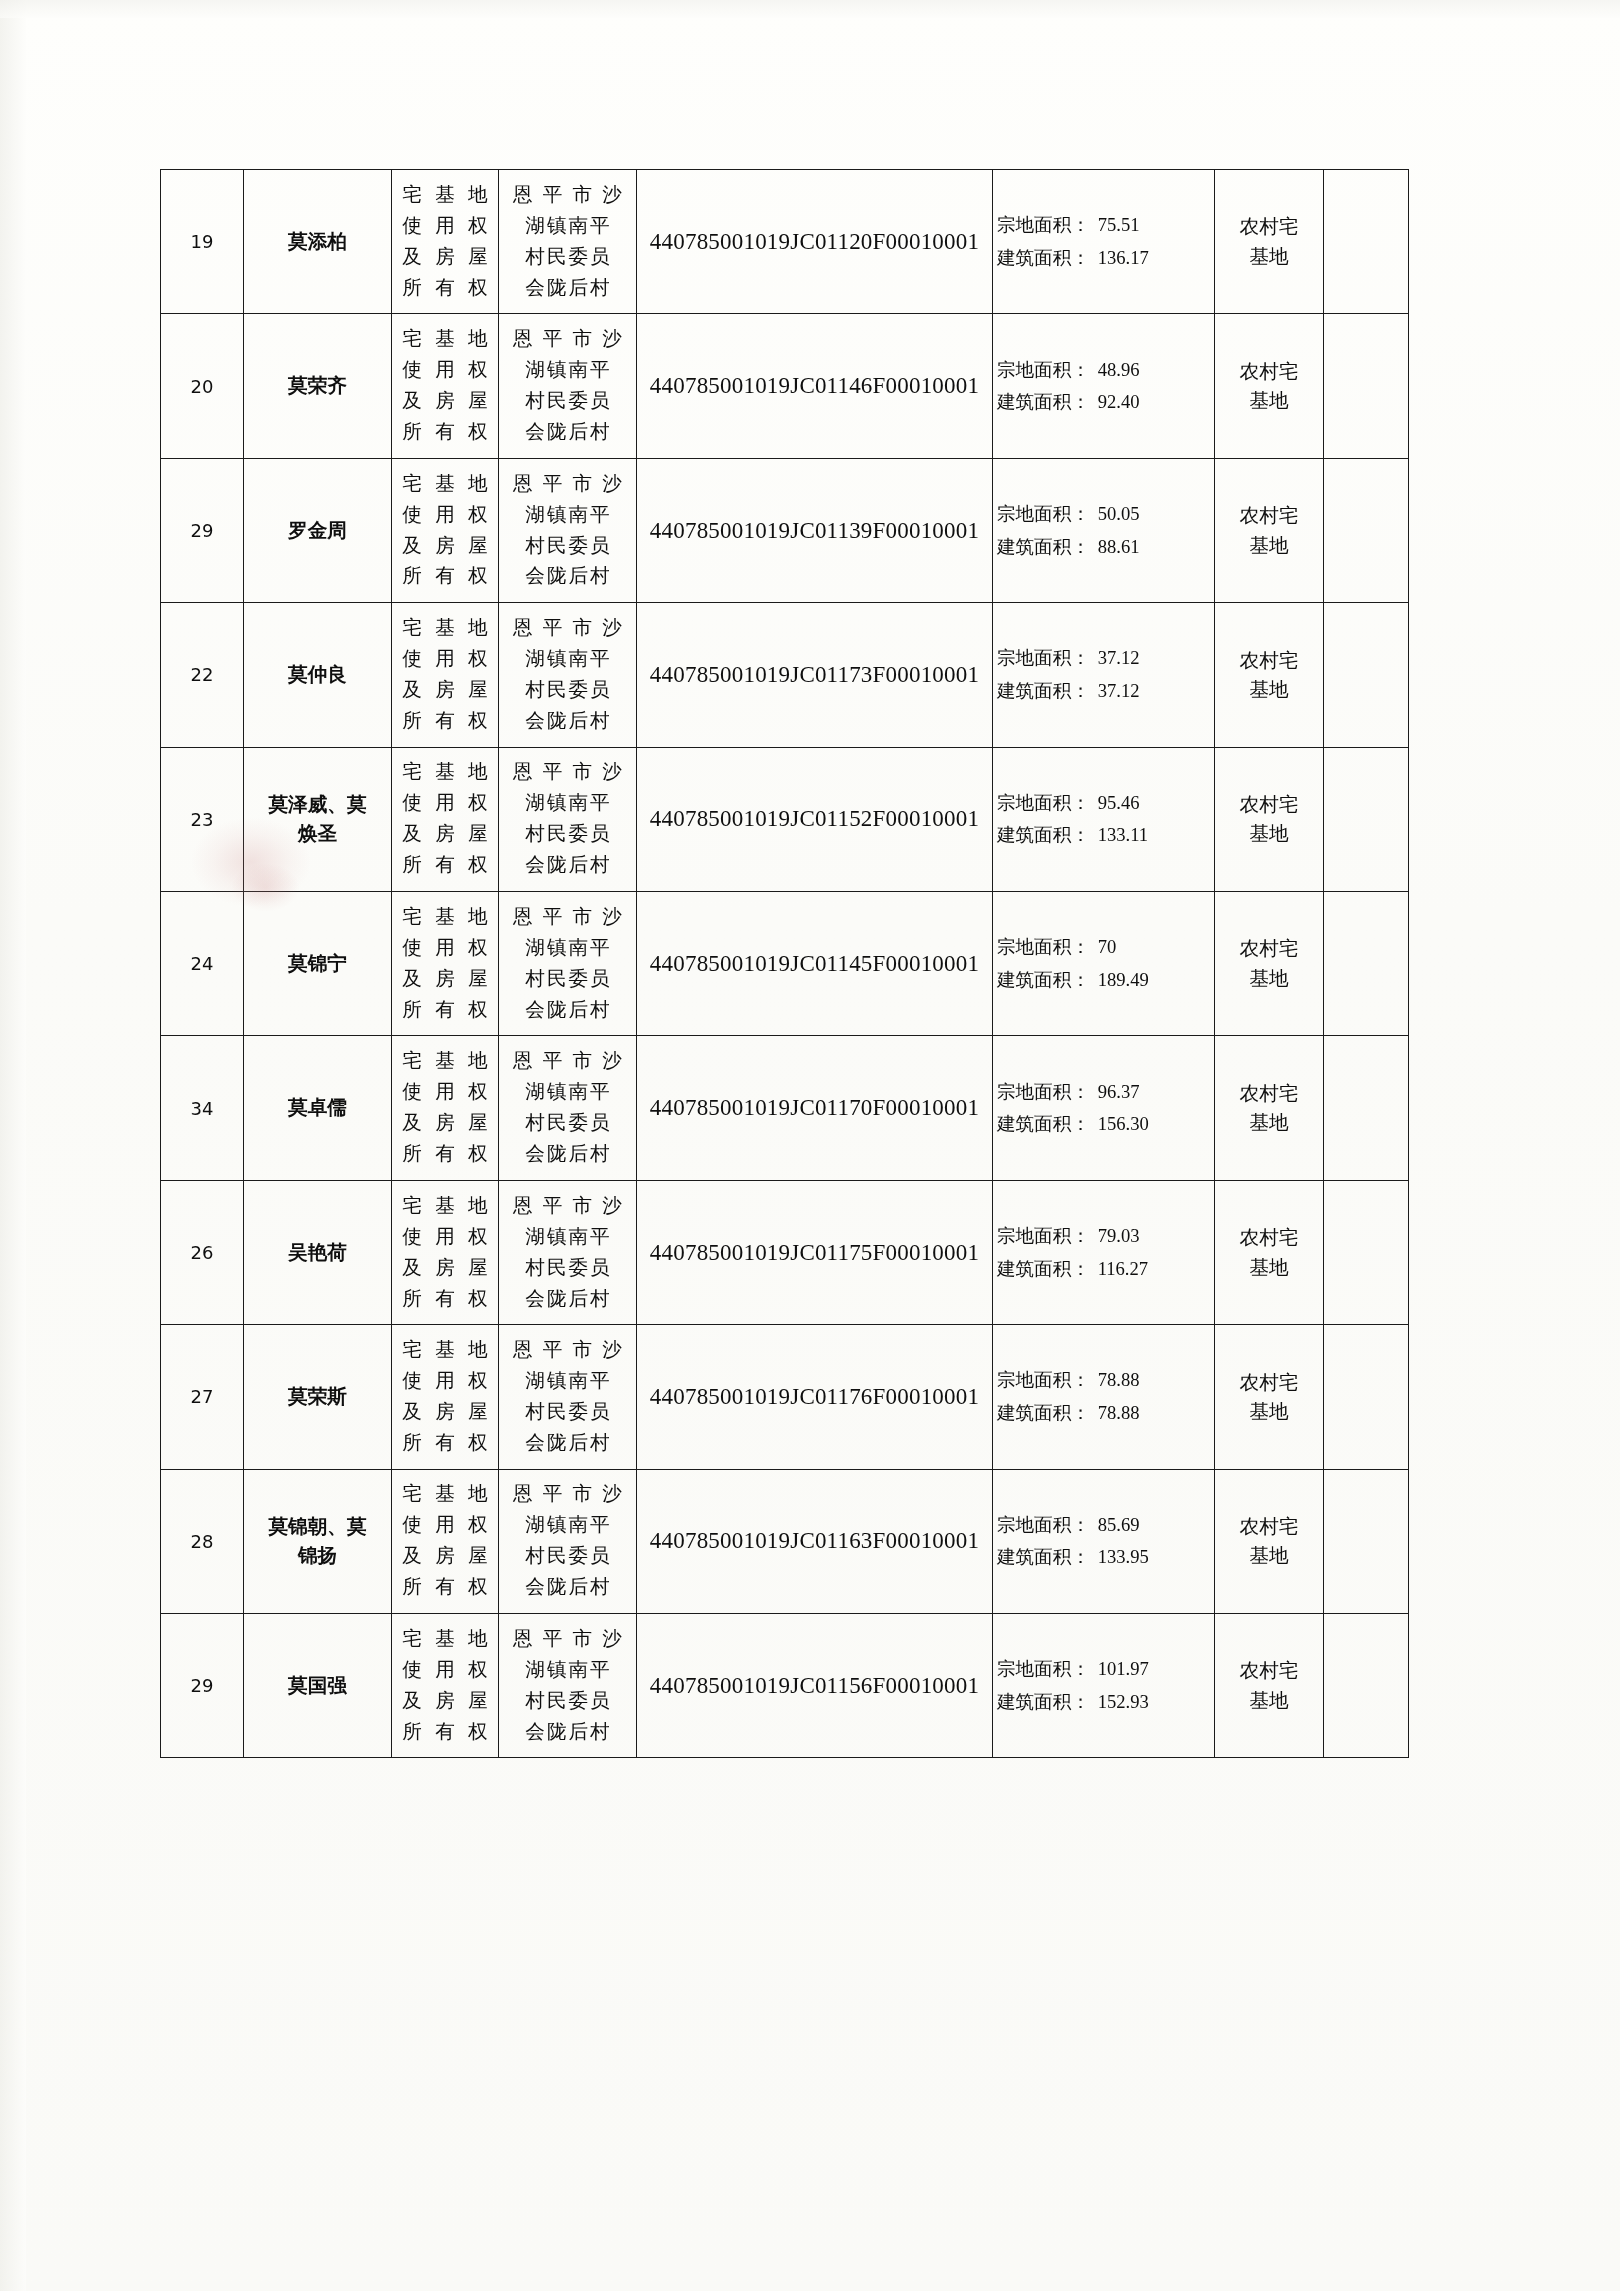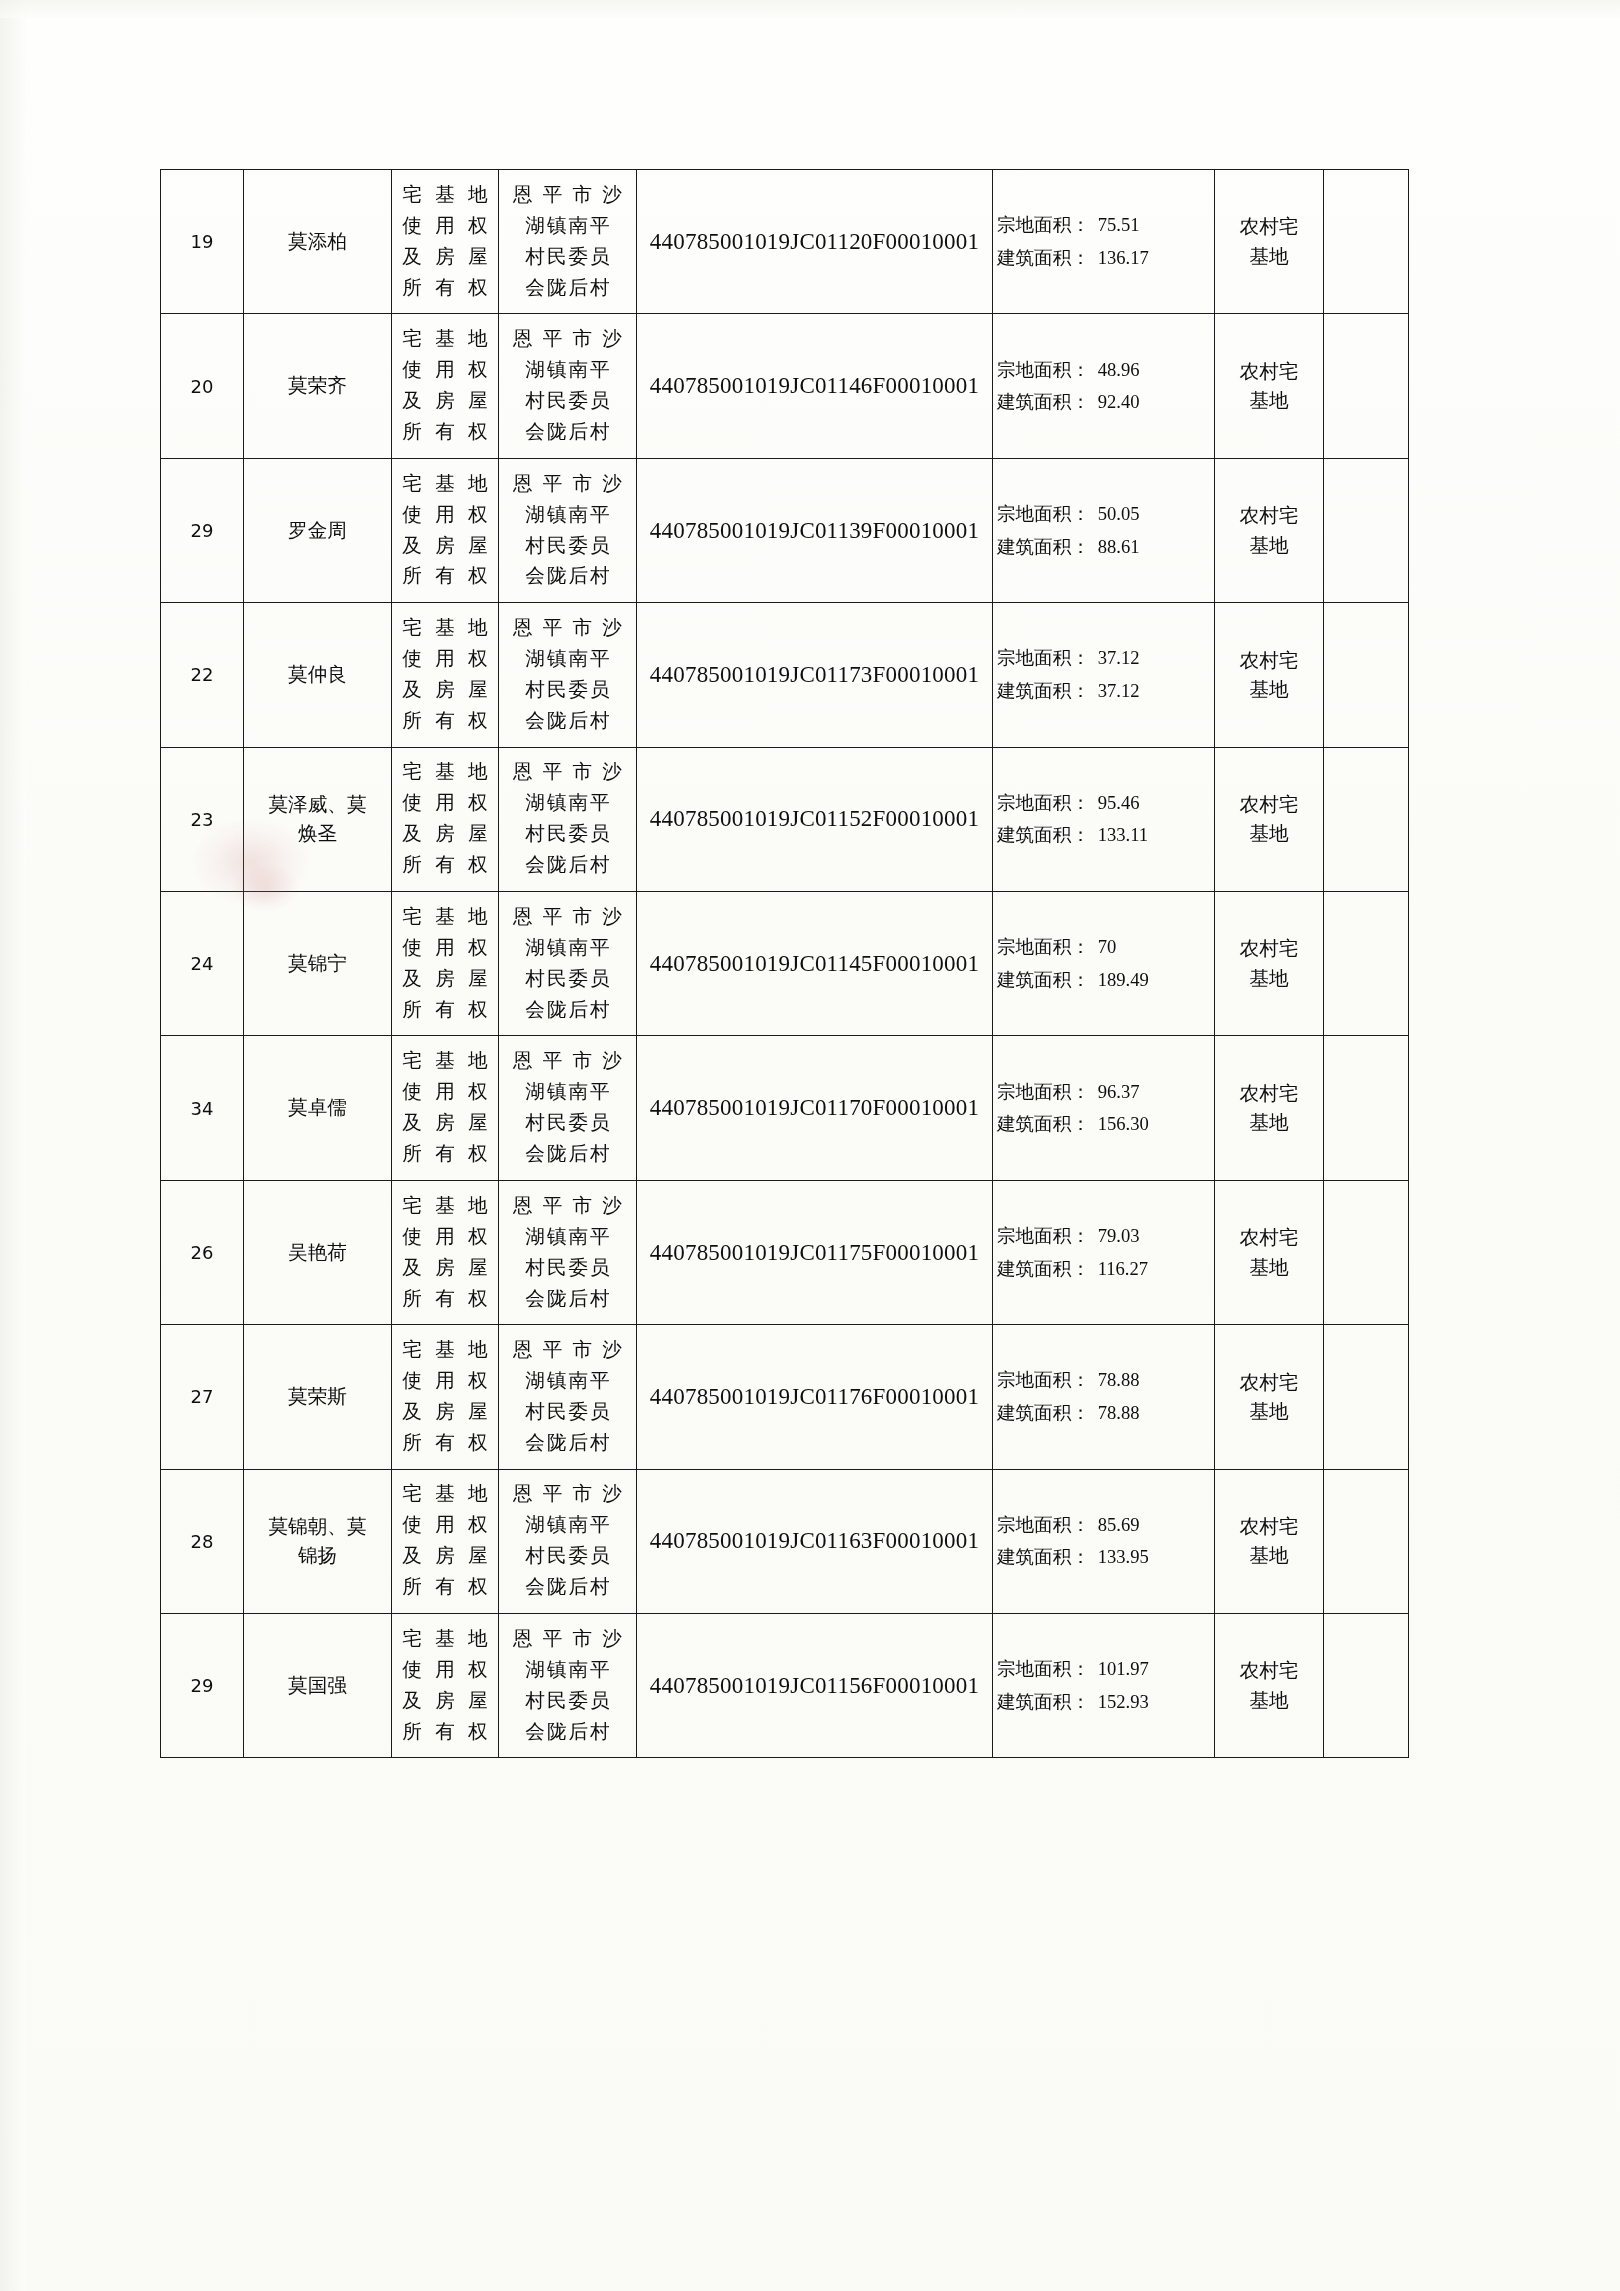--- a/index.html
+++ b/index.html
@@ -88,21 +88,21 @@
     justify-content: flex-start;
     white-space: nowrap;
     line-height: 1.75;
     align-items: center;
   }
   .area-col .lbl { display: inline-block; }
   .area-col .val { display: inline-block; margin-left: 7.8px; font-family: "Liberation Serif","DejaVu Serif",serif; }
 
   .type-col .stack div { line-height: 1.5; }
 
-  .name-col .stack div { line-height: 1.5; }
+  .name-col .stack div { line-height: 1.5; font-weight: bold; }
 
   
   .smudge {
     position: absolute;
     left: 192px;
     top: 818px;
     width: 118px;
     height: 88px;
     background: radial-gradient(ellipse at center, rgba(196,120,120,0.20) 0%, rgba(210,150,150,0.08) 45%, rgba(255,255,255,0) 72%);
     pointer-events: none;

